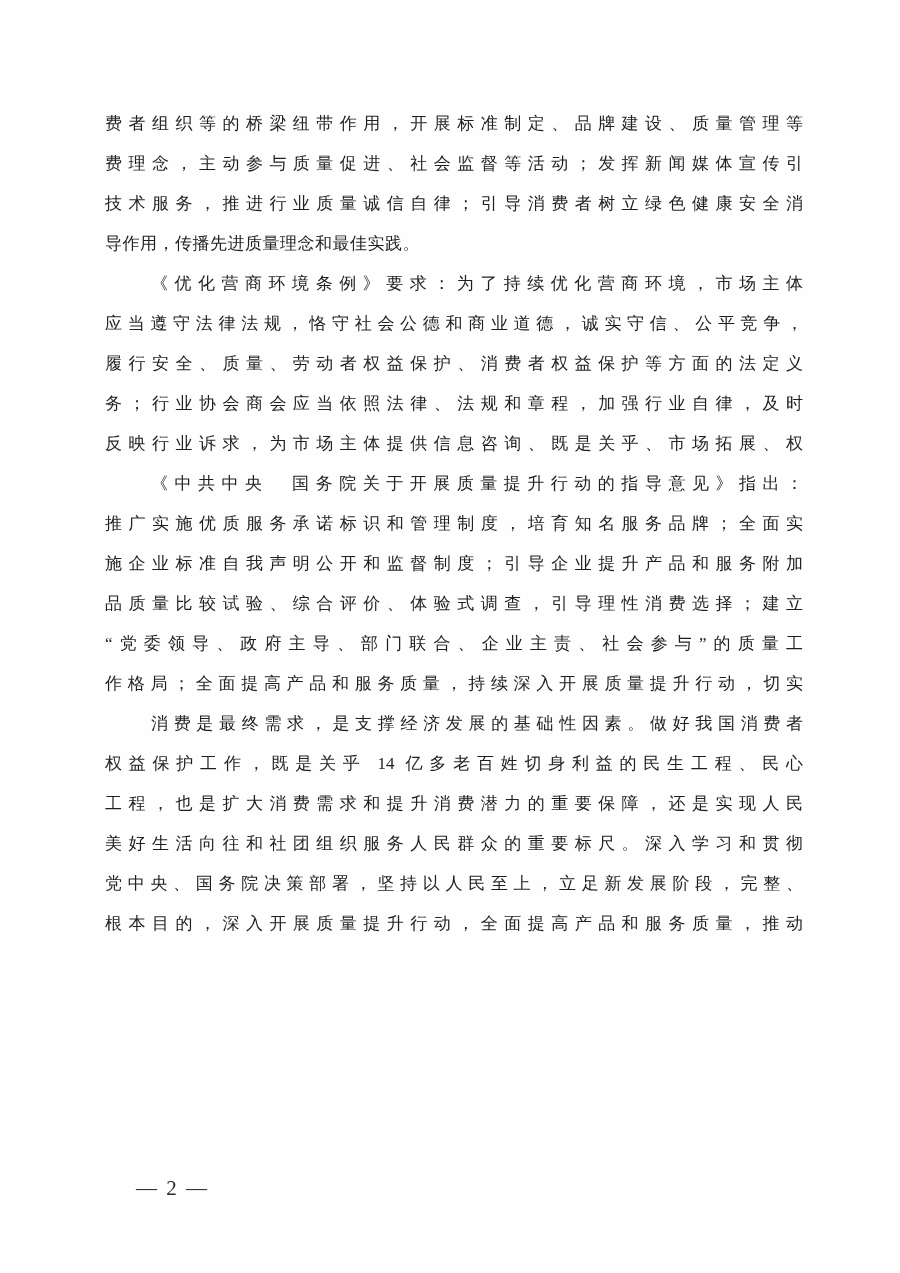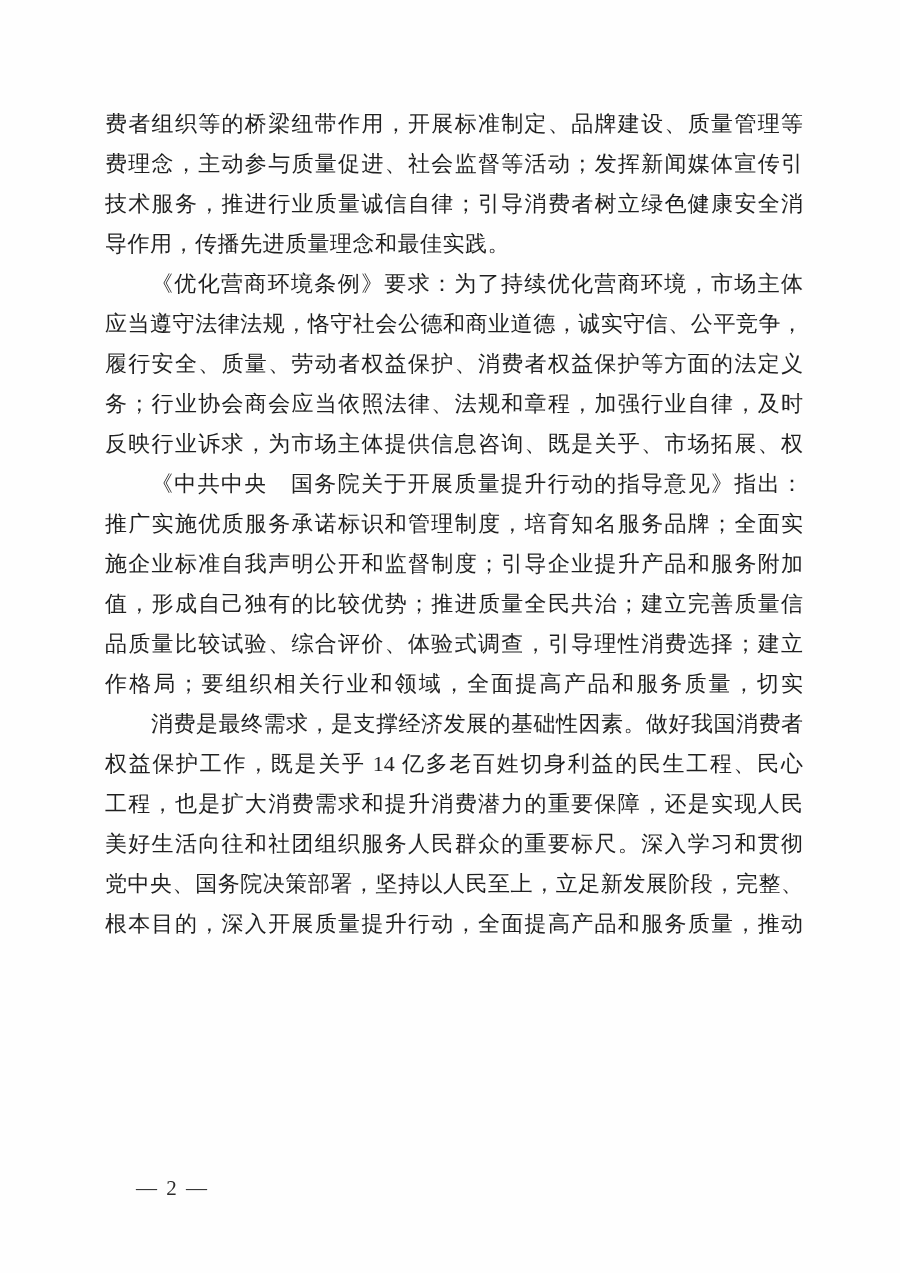--- a/index.html
+++ b/index.html
@@ -23,21 +23,21 @@
     top: 104px;
     width: 698px;
   }
   .paragraph {
     margin: 0;
     padding: 0;
   }
   .line {
     height: 40px;
     line-height: 40px;
-    font-size: 22px;
+    font-size: 17px;
     white-space: nowrap;
     text-align: left;
     letter-spacing: 0.5px;
   }
   .line.justify {
     white-space: normal;
     text-align: justify;
     text-align-last: justify;
     text-justify: inter-character;
     letter-spacing: 0;
@@ -71,23 +71,23 @@
         <div class="line justify indent">《优化营商环境条例》要求：为了持续优化营商环境，市场主体</div>
         <div class="line justify">应当遵守法律法规，恪守社会公德和商业道德，诚实守信、公平竞争，</div>
         <div class="line justify">履行安全、质量、劳动者权益保护、消费者权益保护等方面的法定义</div>
         <div class="line justify">务；行业协会商会应当依照法律、法规和章程，加强行业自律，及时</div>
         <div class="line justify">反映行业诉求，为市场主体提供信息咨询、既是关乎、市场拓展、权</div>
       </div>
       <div class="paragraph">
         <div class="line justify indent">《中共中央　国务院关于开展质量提升行动的指导意见》指出：</div>
         <div class="line justify">推广实施优质服务承诺标识和管理制度，培育知名服务品牌；全面实</div>
         <div class="line justify">施企业标准自我声明公开和监督制度；引导企业提升产品和服务附加</div>
-        <div class="line justify">值，形成自己独有的比较优势；推进质量全民共治；建立完善质量信</div>
         <div class="line justify">品质量比较试验、综合评价、体验式调查，引导理性消费选择；建立</div>
-        <div class="line justify">作格局；要组织相关行业和领域，全面提高产品和服务质量，切实</div>
+        <div class="line justify">“党委领导、政府主导、部门联合、企业主责、社会参与”的质量工</div>
+        <div class="line justify">作格局；全面提高产品和服务质量，持续深入开展质量提升行动，切实</div>
       </div>
       <div class="paragraph">
         <div class="line justify indent">消费是最终需求，是支撑经济发展的基础性因素。做好我国消费者</div>
         <div class="line justify">权益保护工作，既是关乎 14 亿多老百姓切身利益的民生工程、民心</div>
         <div class="line justify">工程，也是扩大消费需求和提升消费潜力的重要保障，还是实现人民</div>
         <div class="line justify">美好生活向往和社团组织服务人民群众的重要标尺。深入学习和贯彻</div>
         <div class="line justify">党中央、国务院决策部署，坚持以人民至上，立足新发展阶段，完整、</div>
         <div class="line justify">根本目的，深入开展质量提升行动，全面提高产品和服务质量，推动</div>
       </div>
     </section>

